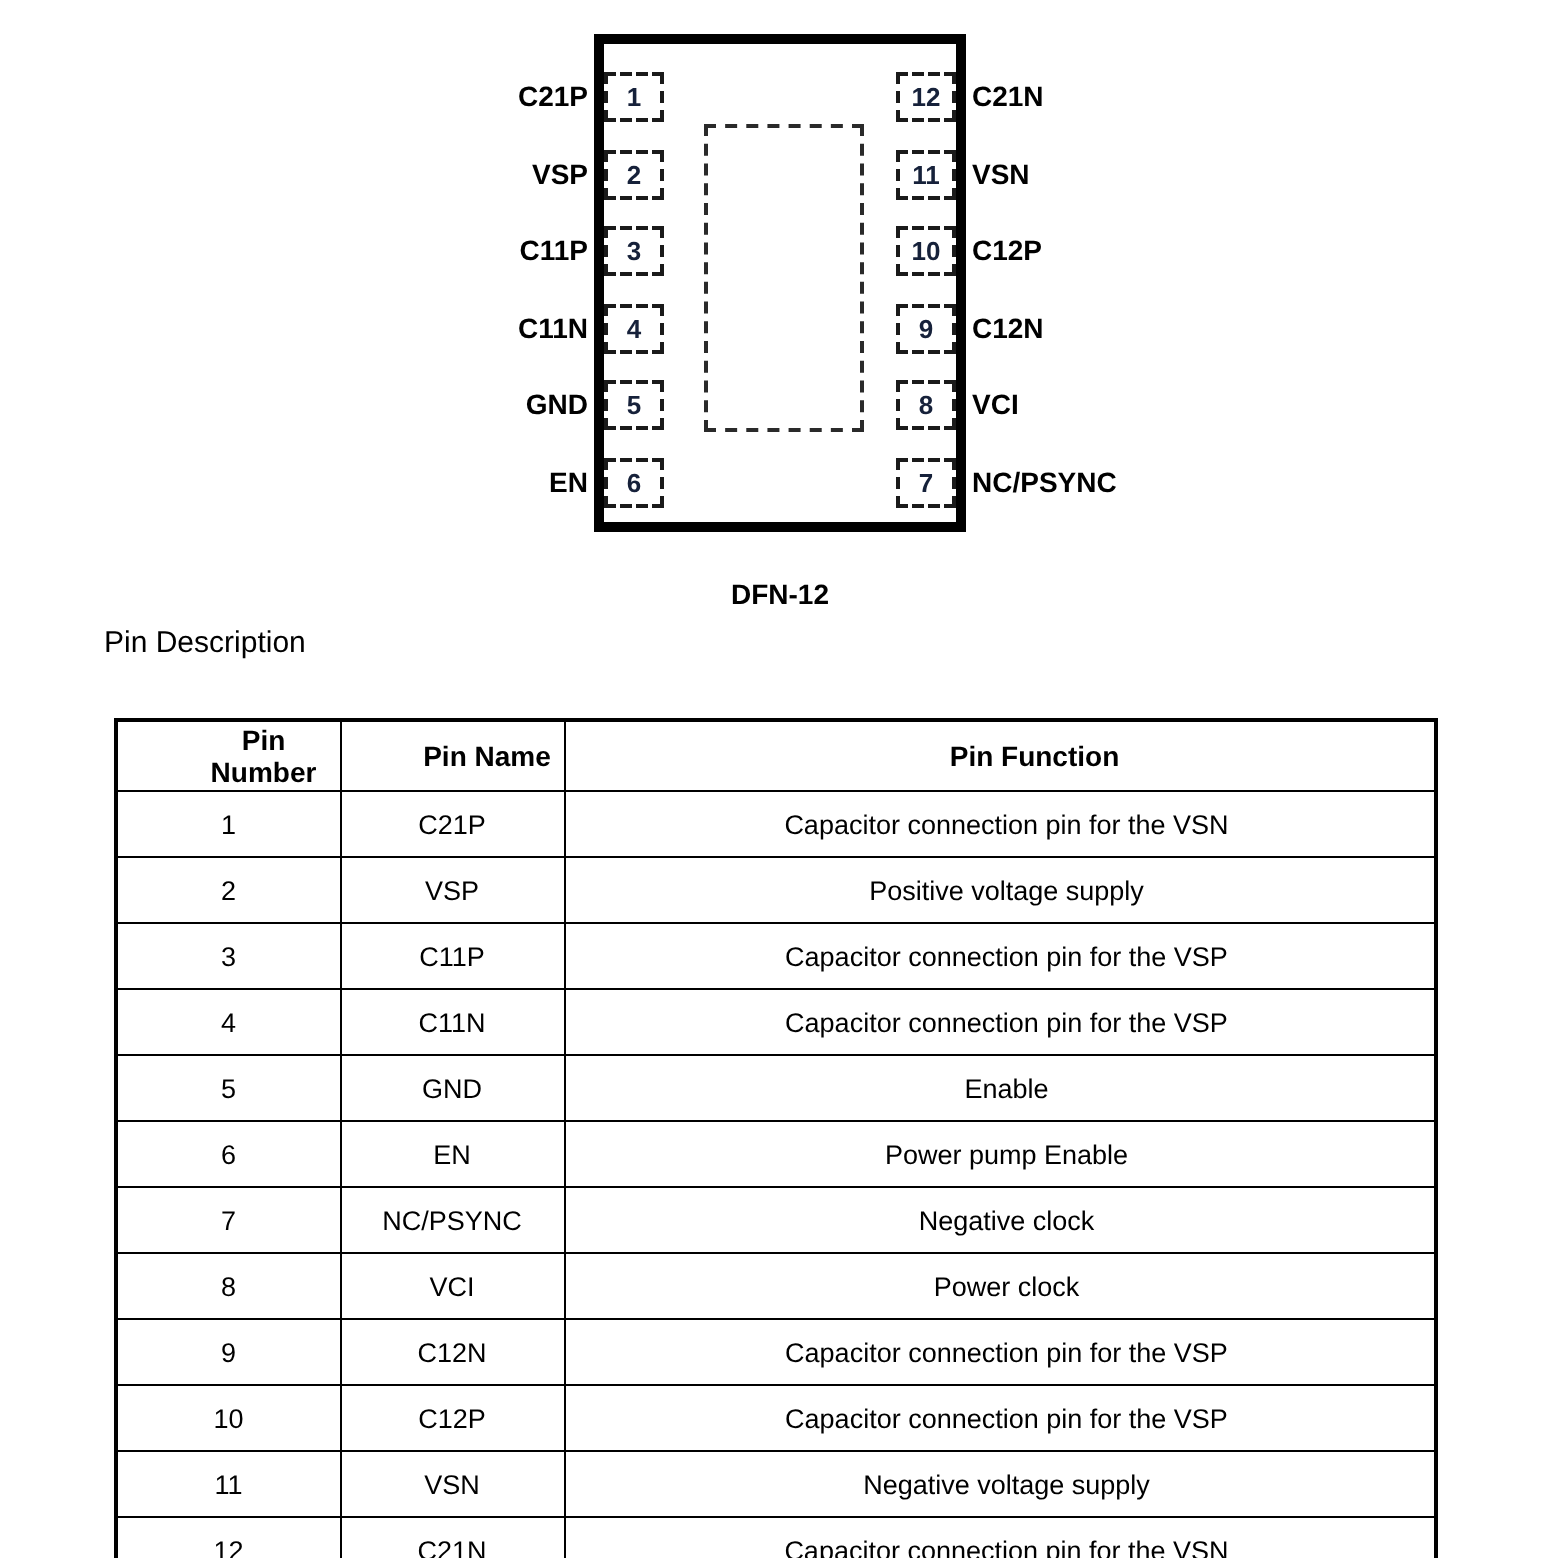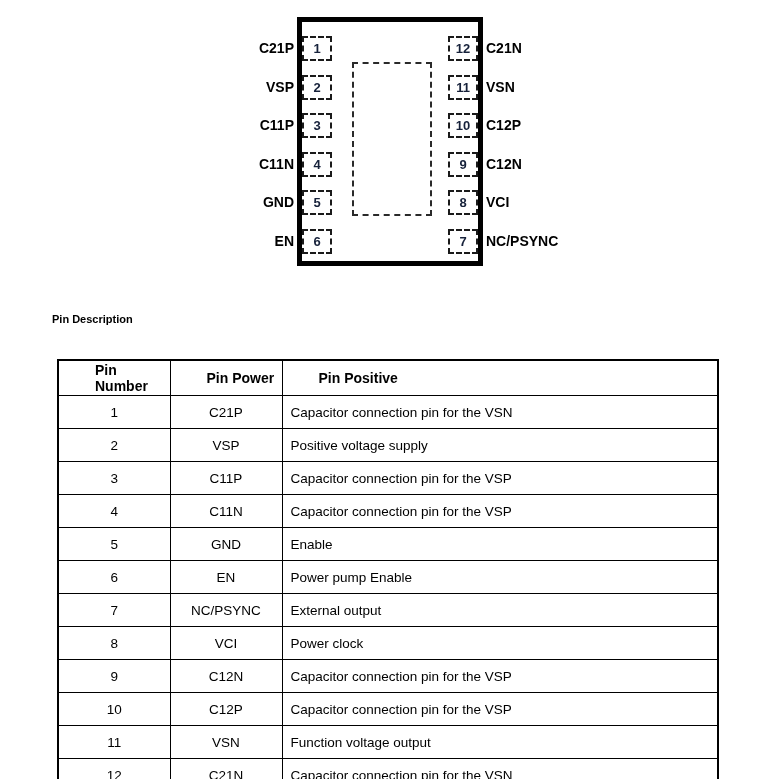--- a/index.html
+++ b/index.html
@@ -65,61 +65,62 @@
     width: 186px;
     text-align: center;
     font-weight: bold;
     font-size: 14px;
   }
   
   .section-title {
     position: absolute;
     left: 52px; top: 313px;
     margin: 0;
-    font-weight: bold;
-    font-size: 11px;
+    font-weight: normal;
+    font-size: 15px;
   }
   
   table.pin-table {
     position: absolute;
     left: 57px; top: 359px;
     width: 662px;
     border-collapse: collapse;
     border: 2px solid #000000;
     table-layout: fixed;
   }
   .pin-table th, .pin-table td {
     border: 1px solid #000000;
     background: #ffffff;
   }
   .pin-table th {
     height: 31px;
     font-weight: bold;
     font-size: 14px;
-    text-align: left;
+    text-align: center;
     padding-left: 36px;
   }
   .pin-table td {
     height: 30px;
     font-size: 13.5px;
   }
   .col-number { width: 112px; }
   .col-name   { width: 112px; }
   .cell-number, .cell-name { text-align: center; }
-  .cell-function { text-align: left; padding-left: 8px; }
+  .cell-function { text-align: center; padding-left: 8px; }
 </style>
 </head>
 <body>
 
 <div class="page">
 
   <div class="diagram" id="pin-diagram">
     <div class="package-outline"></div>
     <div class="thermal-pad"></div>
 
+    <div class="package-label">DFN-12</div>
   <div class="pin-label left-label" style="top: 38px;">C21P</div>
       <div class="pin-box left-box" style="top: 36px;">1</div>
       <div class="pin-label left-label" style="top: 77px;">VSP</div>
       <div class="pin-box left-box" style="top: 75px;">2</div>
       <div class="pin-label left-label" style="top: 115px;">C11P</div>
       <div class="pin-box left-box" style="top: 113px;">3</div>
       <div class="pin-label left-label" style="top: 154px;">C11N</div>
       <div class="pin-box left-box" style="top: 152px;">4</div>
       <div class="pin-label left-label" style="top: 192px;">GND</div>
       <div class="pin-box left-box" style="top: 190px;">5</div>
@@ -143,22 +144,22 @@
 
   <table class="pin-table">
     <colgroup>
       <col class="col-number">
         <col class="col-name">
         <col>
     </colgroup>
     <thead>
       <tr id="table-head-row">
           <th>Pin Number</th>
-          <th>Pin Power</th>
-          <th>Pin Positive</th>
+          <th>Pin Name</th>
+          <th>Pin Function</th>
         </tr>
     </thead>
     <tbody id="table-body">
         <tr>
           <td class="cell-number">1</td>
           <td class="cell-name">C21P</td>
           <td class="cell-function">Capacitor connection pin for the VSN</td>
         </tr>
         <tr>
           <td class="cell-number">2</td>
@@ -181,41 +182,41 @@
           <td class="cell-function">Enable</td>
         </tr>
         <tr>
           <td class="cell-number">6</td>
           <td class="cell-name">EN</td>
           <td class="cell-function">Power pump Enable</td>
         </tr>
         <tr>
           <td class="cell-number">7</td>
           <td class="cell-name">NC/PSYNC</td>
-          <td class="cell-function">External output</td>
+          <td class="cell-function">Negative clock</td>
         </tr>
         <tr>
           <td class="cell-number">8</td>
           <td class="cell-name">VCI</td>
           <td class="cell-function">Power clock</td>
         </tr>
         <tr>
           <td class="cell-number">9</td>
           <td class="cell-name">C12N</td>
           <td class="cell-function">Capacitor connection pin for the VSP</td>
         </tr>
         <tr>
           <td class="cell-number">10</td>
           <td class="cell-name">C12P</td>
           <td class="cell-function">Capacitor connection pin for the VSP</td>
         </tr>
         <tr>
           <td class="cell-number">11</td>
           <td class="cell-name">VSN</td>
-          <td class="cell-function">Function voltage output</td>
+          <td class="cell-function">Negative voltage supply</td>
         </tr>
         <tr>
           <td class="cell-number">12</td>
           <td class="cell-name">C21N</td>
           <td class="cell-function">Capacitor connection pin for the VSN</td>
         </tr>
       </tbody>
   </table>
 
 </div>

